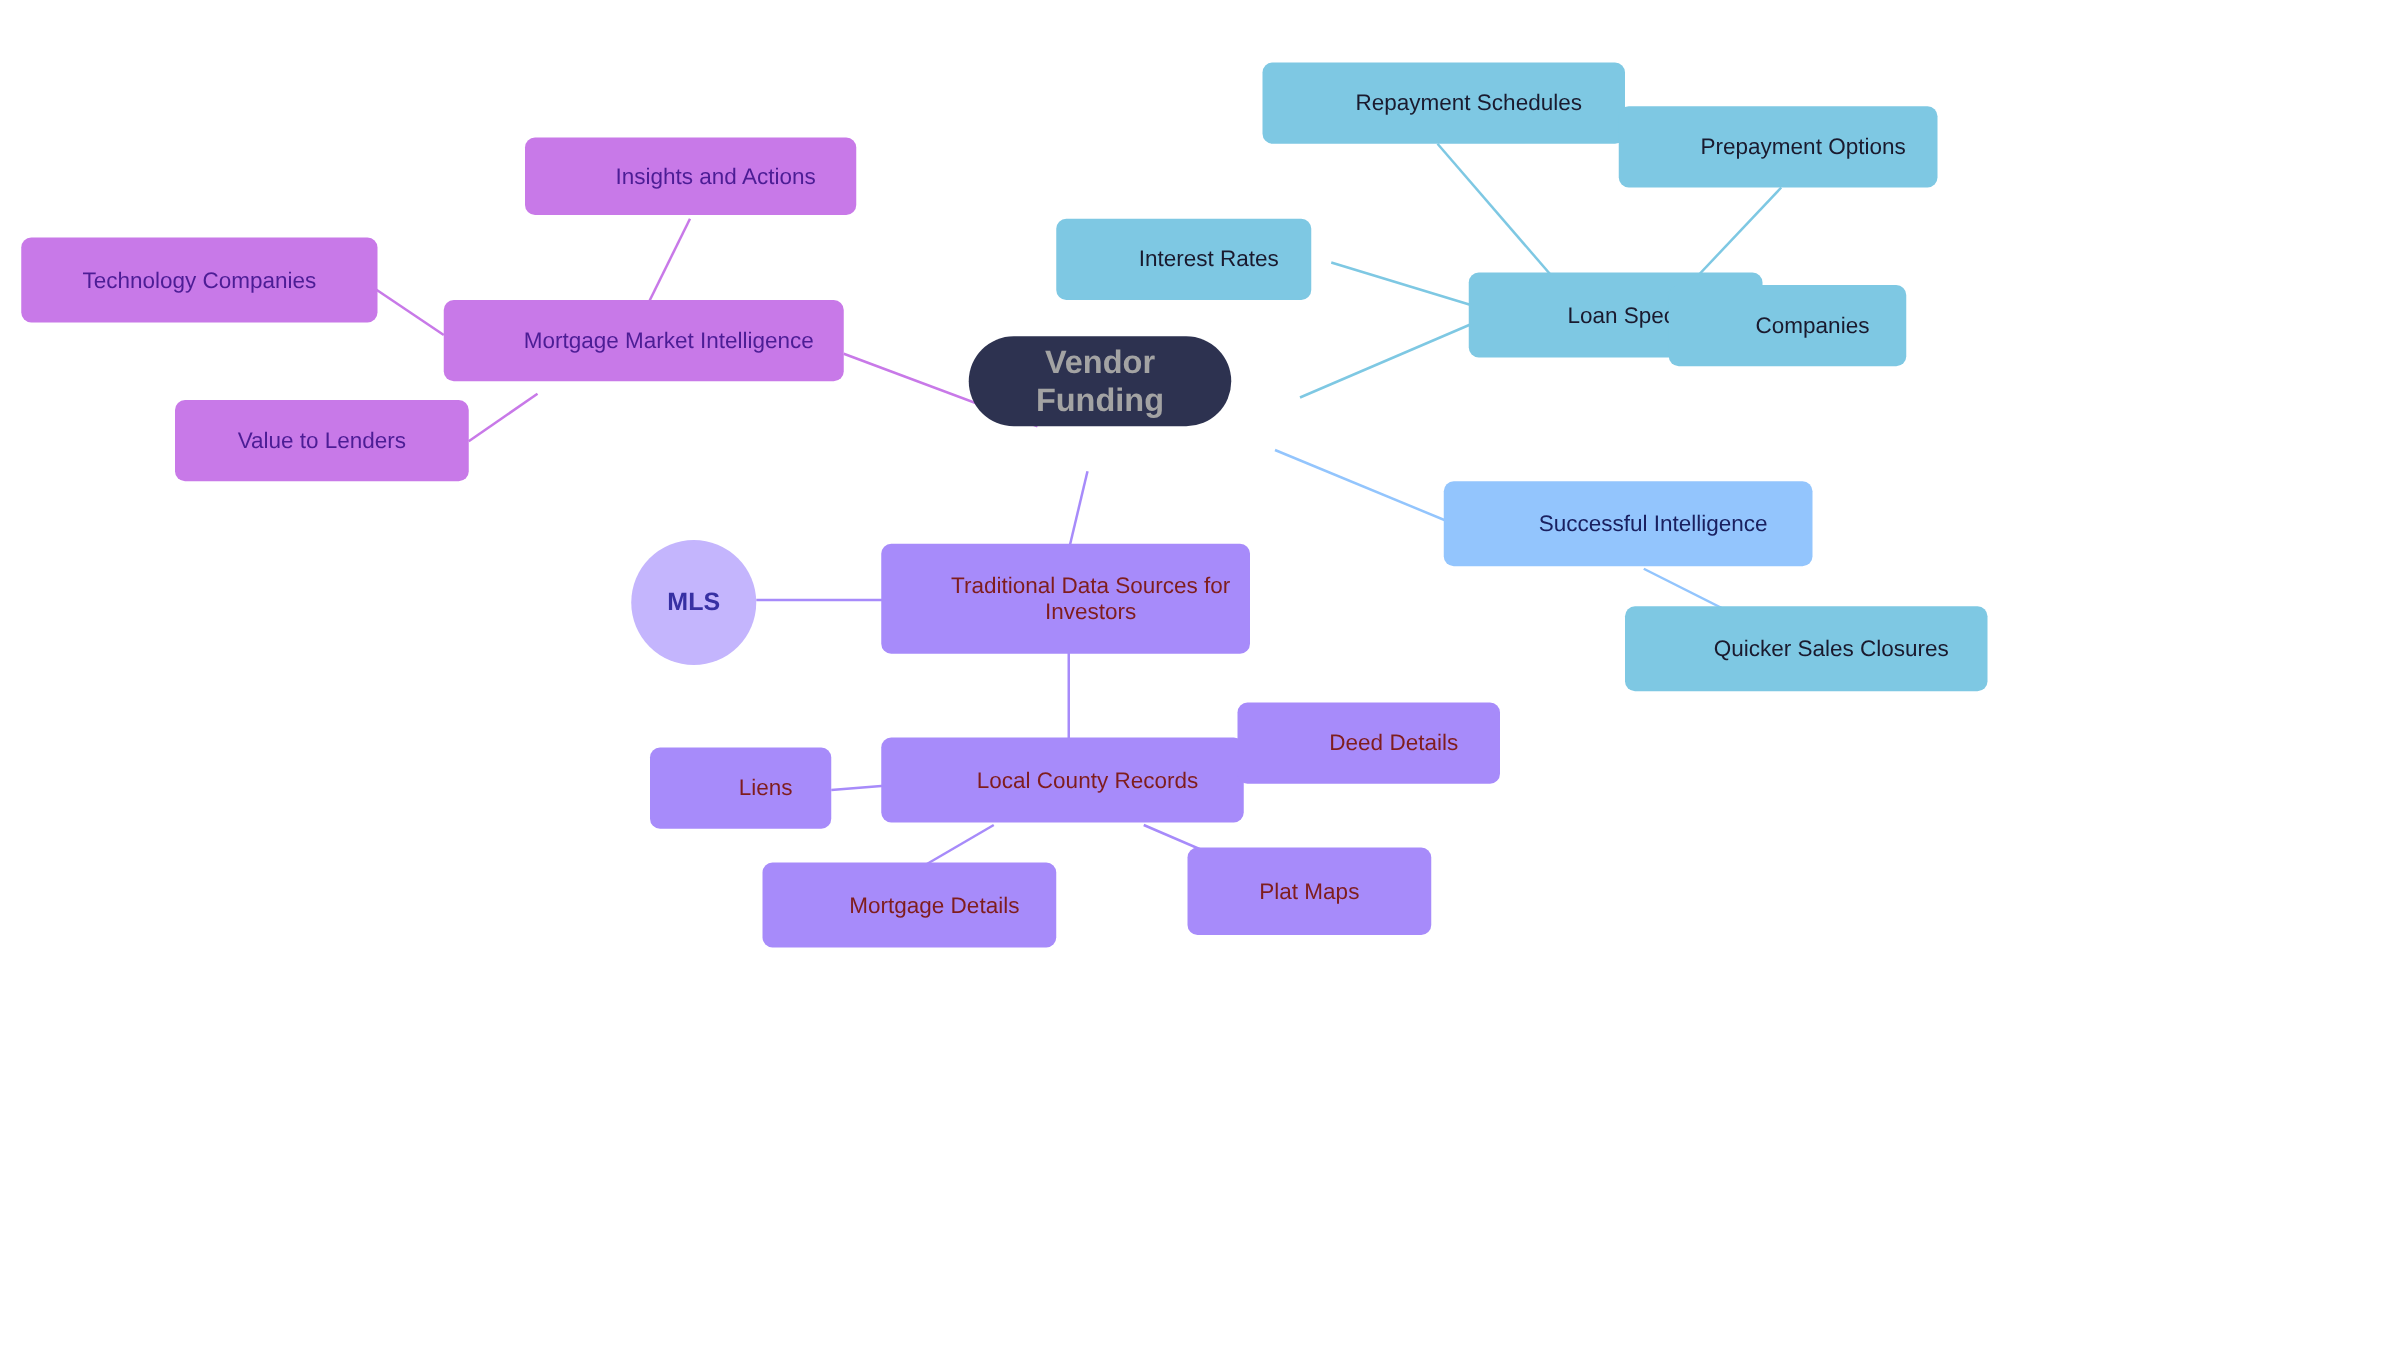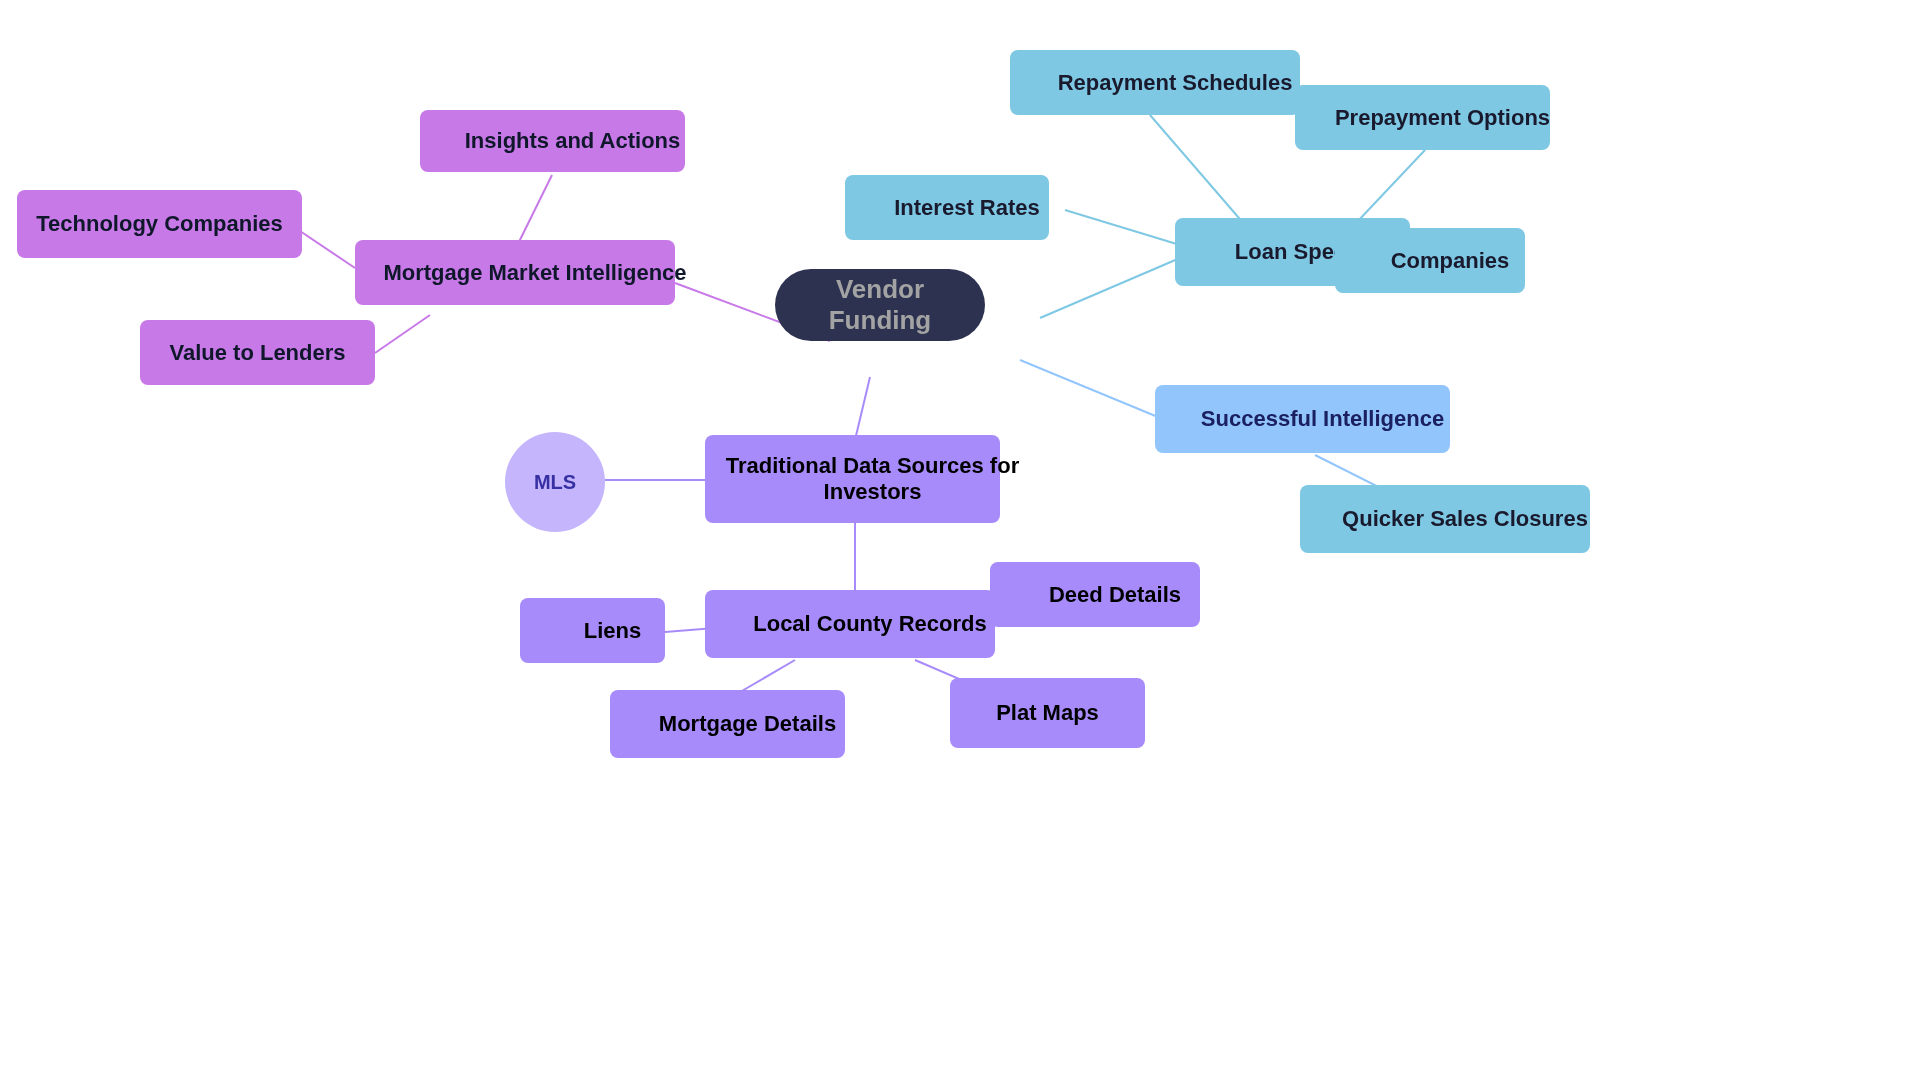--- a/index.html
+++ b/index.html
@@ -20,41 +20,41 @@
       z-index: 1;
     }
     .node {
       position: absolute;
       z-index: 2;
       display: flex;
       align-items: center;
       justify-content: center;
       text-align: center;
       border-radius: 8px;
-      font-size: 22px;
-      font-weight: 700;
+      font-size: 18px;
+      font-weight: 400;
       padding: 12px 18px;
       cursor: default;
     }
     .node-center {
       background: #2d3250;
       color: #a3a3a3;
       border-radius: 50px;
       font-size: 26px;
       font-weight: 600;
       padding: 28px 50px;
     }
     .node-purple {
       background: #c879e8;
-      color: #0f172a;
+      color: #4c1d95;
       border-radius: 8px;
     }
     .node-purple-light {
       background: #a78bfa;
-      color: #000000;
+      color: #7f1d1d;
       border-radius: 8px;
     }
     .node-blue {
       background: #7ec8e3;
       color: #1a1a2e;
       border-radius: 8px;
     }
     .node-blue-light {
       background: #93c5fd;
       color: #1a2060;

